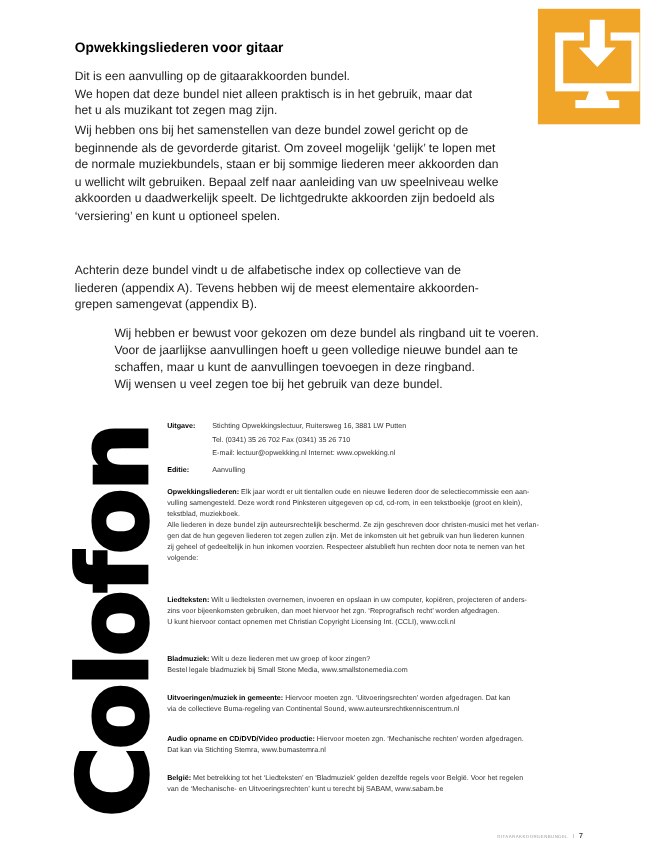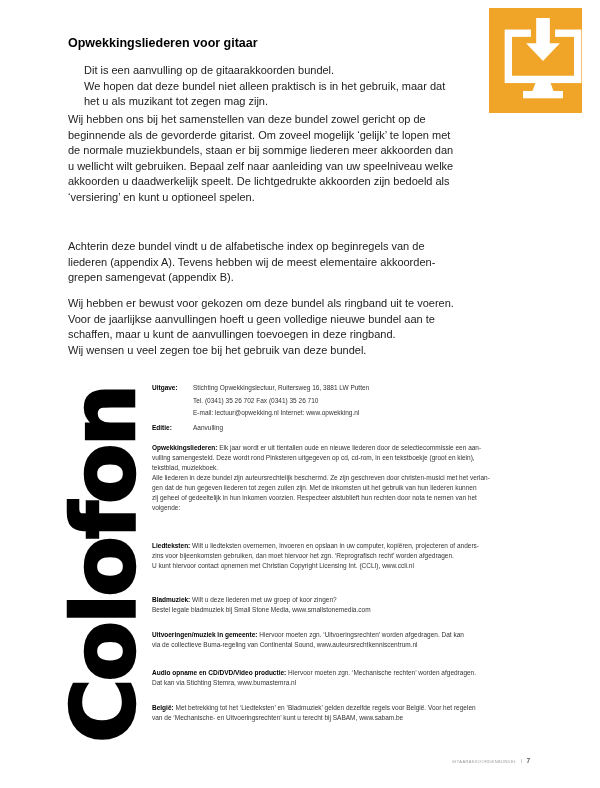--- a/index.html
+++ b/index.html
@@ -11,24 +11,24 @@
   }
   .doc-title {
     position:absolute; left:68px; top:36px;
     font-size:12.5px; font-weight:bold; color:#000;
   }
   .para {
     position:absolute; left:68px; width:492px;
     font-size:11px; line-height:15.6px; color:#222;
     white-space:pre-line;
   }
-  .p1 { top:63px;margin-left:16px; }
+  .p1 { top:63px; }
   .p2 { top:112px; }
   .p3 { top:239px; }
-  .p4 { top:296px; }
+  .p4 { top:296px;margin-left:36px; }
 
   
   .vertical-title-box { position:absolute; left:58px; top:383px; width:92px; height:360px; }
   .vertical-title-box .rot {
     display:block; width:360px; height:92px; line-height:92px;
     transform: rotate(-90deg) translate(-360px, 0);
     transform-origin: top left;
     font-size:88px; font-weight:bold; letter-spacing:-3px; color:#000;
     -webkit-text-stroke:2.5px #000;
     font-family:"DejaVu Sans","Liberation Sans",sans-serif;
@@ -68,21 +68,21 @@
 
   <div class="para p1">Dit is een aanvulling op de gitaarakkoorden bundel.
 We hopen dat deze bundel niet alleen praktisch is in het gebruik, maar dat
 het u als muzikant tot zegen mag zijn.</div>
   <div class="para p2">Wij hebben ons bij het samenstellen van deze bundel zowel gericht op de
 beginnende als de gevorderde gitarist. Om zoveel mogelijk ‘gelijk’ te lopen met
 de normale muziekbundels, staan er bij sommige liederen meer akkoorden dan
 u wellicht wilt gebruiken. Bepaal zelf naar aanleiding van uw speelniveau welke
 akkoorden u daadwerkelijk speelt. De lichtgedrukte akkoorden zijn bedoeld als
 ‘versiering’ en kunt u optioneel spelen.</div>
-  <div class="para p3">Achterin deze bundel vindt u de alfabetische index op beginregels van de
+  <div class="para p3">Achterin deze bundel vindt u de alfabetische index op collectieve van de
 liederen (appendix A). Tevens hebben wij de meest elementaire akkoorden-
 grepen samengevat (appendix B).</div>
   <div class="para p4">Wij hebben er bewust voor gekozen om deze bundel als ringband uit te voeren.
 Voor de jaarlijkse aanvullingen hoeft u geen volledige nieuwe bundel aan te
 schaffen, maar u kunt de aanvullingen toevoegen in deze ringband.
 Wij wensen u veel zegen toe bij het gebruik van deze bundel.</div>
 
   <div class="vertical-title-box">
     <span class="rot">Colofon</span>
   </div>

